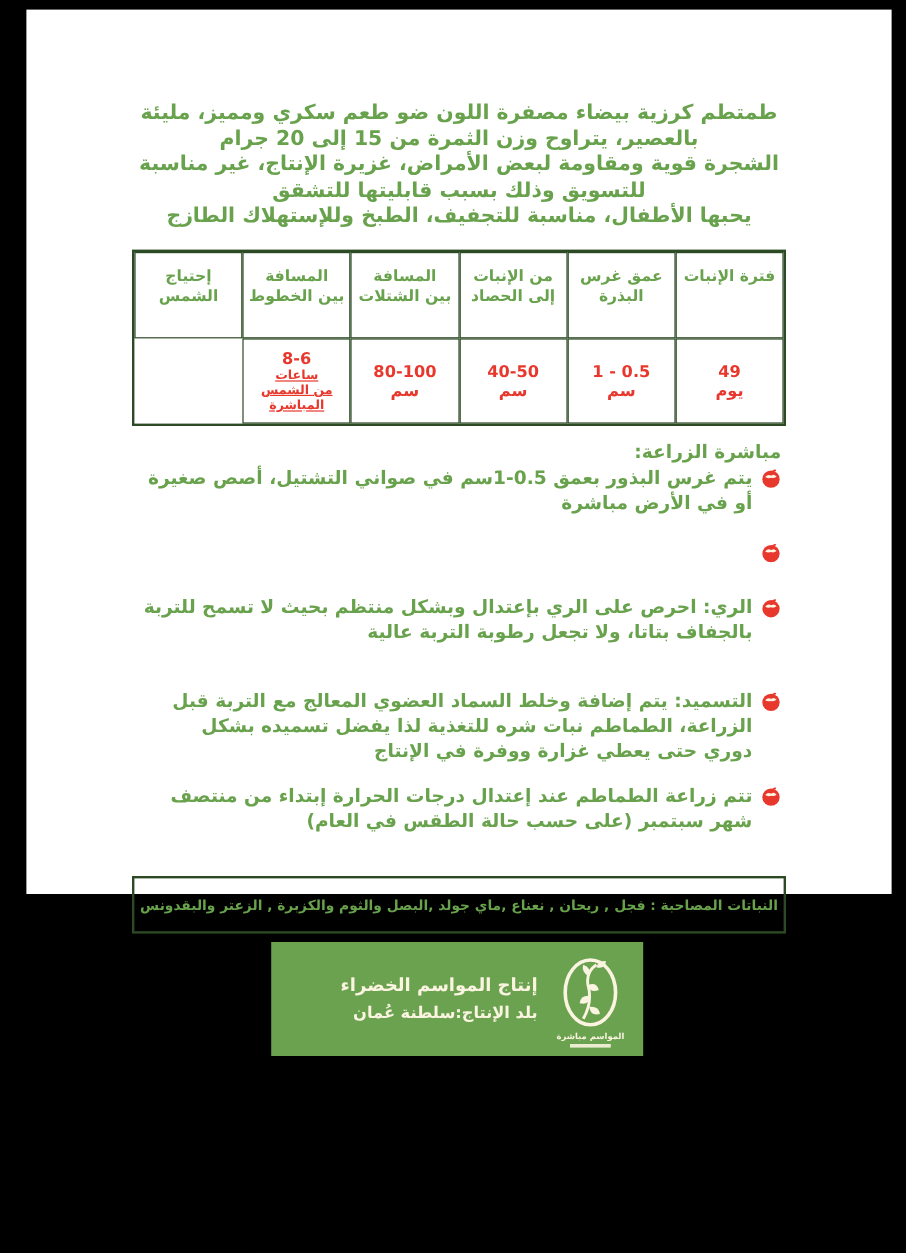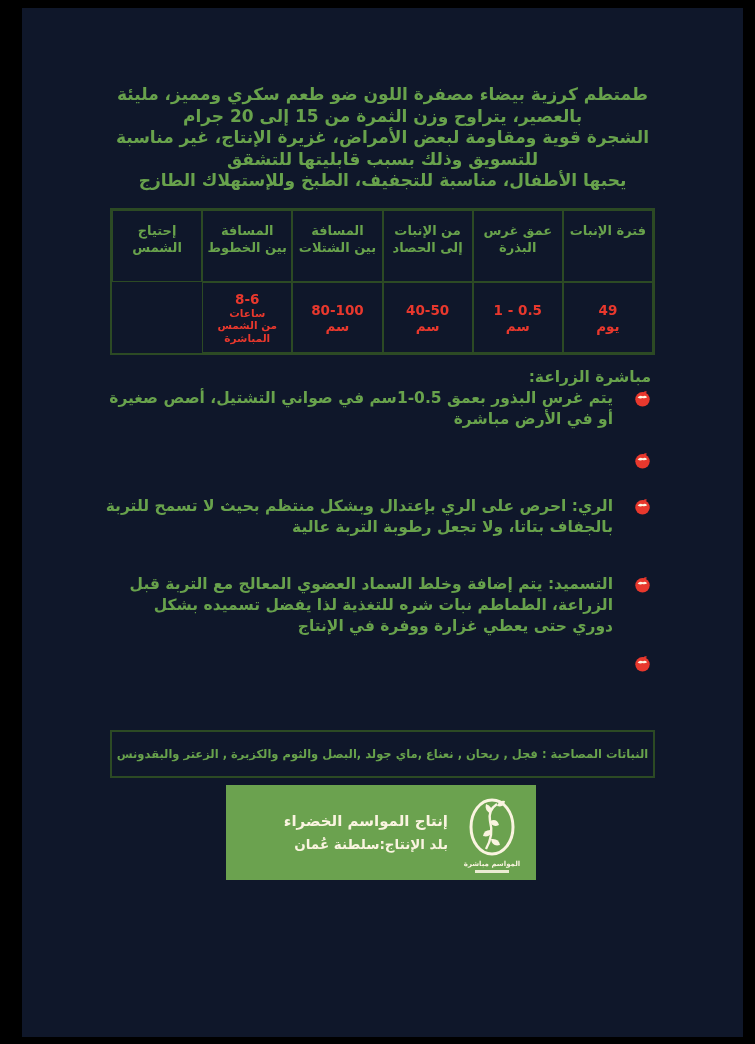--- a/index.html
+++ b/index.html
@@ -1,39 +1,39 @@
 <!DOCTYPE html>
 <html lang="ar"><head>
 <meta charset="utf-8">
 <style>
   html,body{margin:0;padding:0;background:#000;}
   .page{position:relative;width:755px;height:1044px;background:#000;overflow:hidden;
         font-family:"DejaVu Sans",sans-serif;font-weight:bold;}
-  .card{position:absolute;left:22px;top:8px;width:721px;height:1029px;background:#0f172a;}
+  .card{position:absolute;left:22px;top:8px;width:721px;height:737px;background:#ffffff;}
 
   
   .intro{position:absolute;top:76px;left:28px;right:28px;text-align:center;
          color:#68A24C;font-size:17px;line-height:21.5px;white-space:pre-line;direction:rtl;}
 
   
   .info-table{position:absolute;top:200px;right:88px;width:545px;height:147px;
               direction:rtl;display:grid;grid-template-columns:repeat(6,1fr);
               grid-template-rows:72px auto;border:2px solid #2C4A24;box-sizing:border-box;}
   .cell{border:1.5px solid #2C4A24;box-sizing:border-box;text-align:center;direction:rtl;}
   .th{color:#68A24C;font-size:13px;line-height:17px;padding-top:11px;white-space:pre-line;}
   .td{color:#E8382D;display:flex;flex-direction:column;justify-content:center;align-items:center;}
   .num{font-size:13.5px;line-height:16px;white-space:pre-line;}
   .unit{font-size:13.5px;line-height:16px;white-space:pre-line;}
-  .unit-small{font-size:10.5px;line-height:12.5px;white-space:pre-line;}
+  .unit-small{font-size:10.5px;line-height:12.5px;white-space:pre-line;text-decoration:underline;}
 
   
   .instr-title{position:absolute;top:360px;right:92px;color:#68A24C;font-size:15.5px;
                text-align:right;direction:rtl;}
   .item{position:absolute;right:92px;left:24px;display:flex;flex-direction:row;
-        direction:rtl;align-items:flex-start;gap:21px;}
+        direction:rtl;align-items:flex-start;gap:7px;}
   .item-text{color:#68A24C;font-size:15.5px;line-height:21px;text-align:right;
              white-space:pre-line;direction:rtl;}
   .bullet{flex:0 0 auto;margin-top:2px;}
   .it1{top:380px}.it2{top:442px}.it3{top:488px}.it4{top:566px}.it5{top:645px}
 
   
   .companion-box{position:absolute;top:722px;right:88px;width:545px;height:48px;
                  border:2.5px solid #2C4A24;box-sizing:border-box;display:flex;
                  align-items:center;justify-content:center;direction:rtl;}
   .companion-text{color:#68A24C;font-size:11.5px;white-space:nowrap;text-align:center;}
@@ -138,20 +138,22 @@
 الزراعة، الطماطم نبات شره للتغذية لذا يفضل تسميده بشكل
 دوري حتى يعطي غزارة ووفرة في الإنتاج</div>
     </div>
 
     <div class="item it5">
       <svg class="bullet" width="17" height="17" viewBox="0 0 17 17">
         <circle cx="8.5" cy="9.3" r="7.2" fill="#E8382D"></circle>
         <path d="M3.6 7.6 Q6 4.8 8.5 6.3 Q11 4.8 13.2 7.2 Q10.8 8.9 8.6 8.1 Q6 9 3.6 7.6 Z" fill="#FCF6E3"></path>
         <path d="M8.8 6 L10 3 Q11 1.6 12.6 2.2" stroke="#E8382D" stroke-width="1.4" fill="none"></path>
       </svg>
+      <div class="item-text">تتم زراعة الطماطم عند إعتدال درجات الحرارة إبتداء من منتصف
+شهر سبتمبر (على حسب حالة الطقس في العام)</div>
     </div>
 
     <div class="companion-box">
       <span class="companion-text">النباتات المصاحبة : فجل , ريحان , نعناع ,ماي جولد ,البصل والثوم والكزبرة , الزعتر والبقدونس</span>
     </div>
 
     <div class="brand-box">
       <div class="logo-block">
         <svg width="52" height="62" viewBox="0 0 52 62">
           <ellipse cx="26" cy="30" rx="21" ry="27" fill="none" stroke="#FAF4E0" stroke-width="3"></ellipse>

